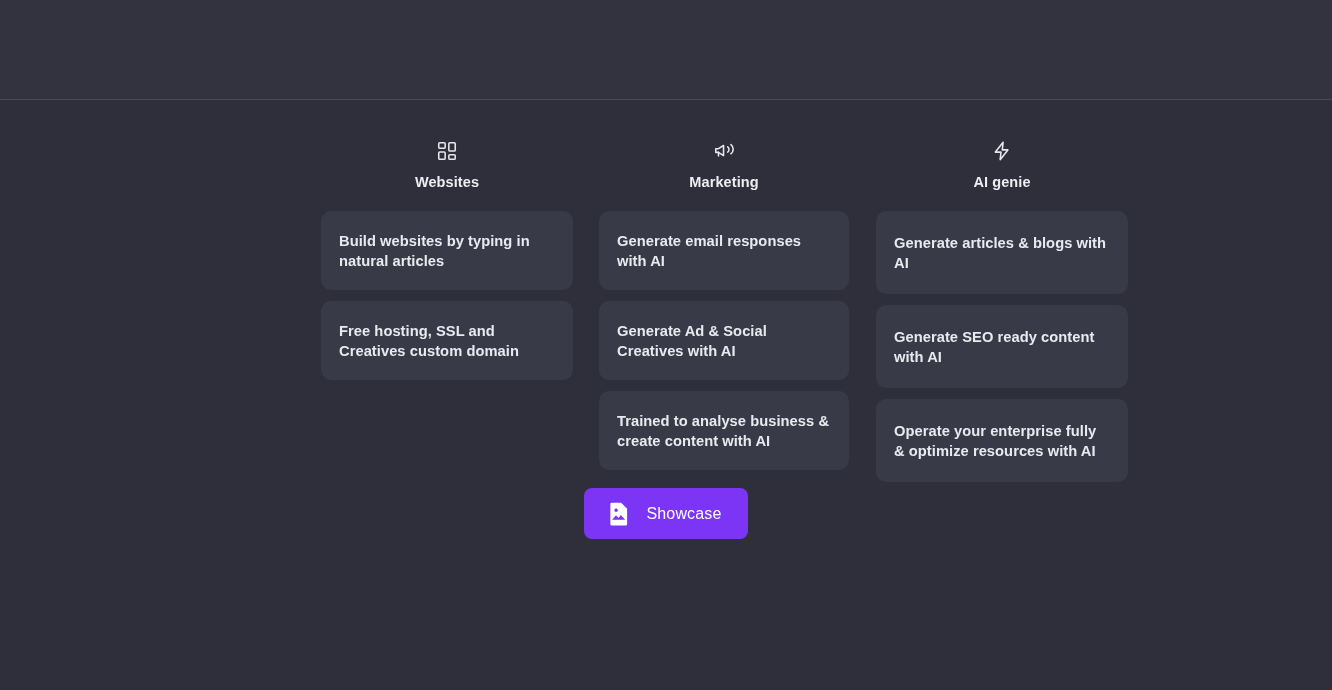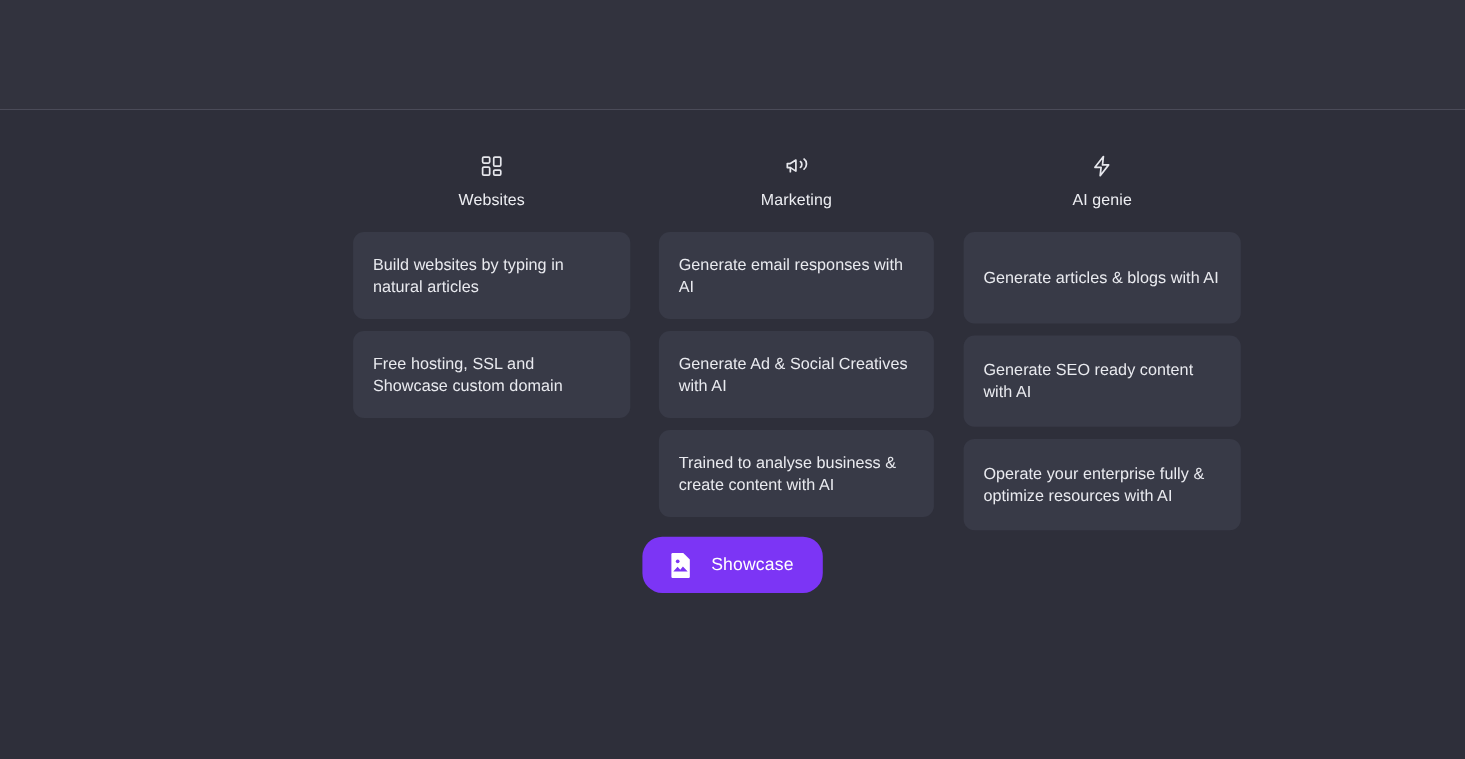--- a/index.html
+++ b/index.html
@@ -52,20 +52,21 @@
     height: 590px;
   }
 
   .columns {
     position: absolute;
     left: 321px;
     top: 40px;
     width: 807px;
     display: flex;
     align-items: flex-start;
+    font-weight: bold;
   }
 
   .column {
     display: flex;
     flex-direction: column;
   }
 
   .column.col-0 { width: 252px; margin-right: 26px; }
   .column.col-1 { width: 250px; margin-right: 27px; }
   .column.col-2 { width: 252px; }
@@ -125,21 +126,21 @@
     display: flex;
     justify-content: center;
   }
 
   .showcase-btn {
     display: inline-flex;
     align-items: center;
     gap: 14px;
     background: #7C35F5;
     border: none;
-    border-radius: 18px;
+    border-radius: 8px;
     padding: 12px 26px 12px 22px;
     cursor: pointer;
     font-family: "Liberation Sans", sans-serif;
   }
 
   .showcase-icon {
     width: 26px;
     height: 27px;
     display: block;
     color: #ffffff;
@@ -177,21 +178,21 @@
               <rect x="14" y="16" width="7" height="5" rx="1.2"></rect>
             </svg>
           </span>
           <span class="col-title">Websites</span>
         </div>
 
         <div class="card">
           <span class="card-text">Build websites by typing in natural articles</span>
         </div>
         <div class="card">
-          <span class="card-text">Free hosting, SSL and Showcase custom domain</span>
+          <span class="card-text">Free hosting, SSL and Creatives custom domain</span>
         </div>
       </div>
 
       <div class="column col-1">
         <div class="col-head">
           <span class="col-icon">
             <svg viewBox="0 0 24 24" fill="none" stroke="currentColor" stroke-width="1.7" stroke-linecap="round" stroke-linejoin="round">
               <path d="M3 9.5v4h3l5.5 3.5v-11L6 9.5H3z"></path>
               <path d="M6 13.5v4"></path>
               <path d="M16 7.5c.9.6 1.4 1.6 1.4 2.9 0 1.3-.5 2.3-1.4 2.9"></path>

